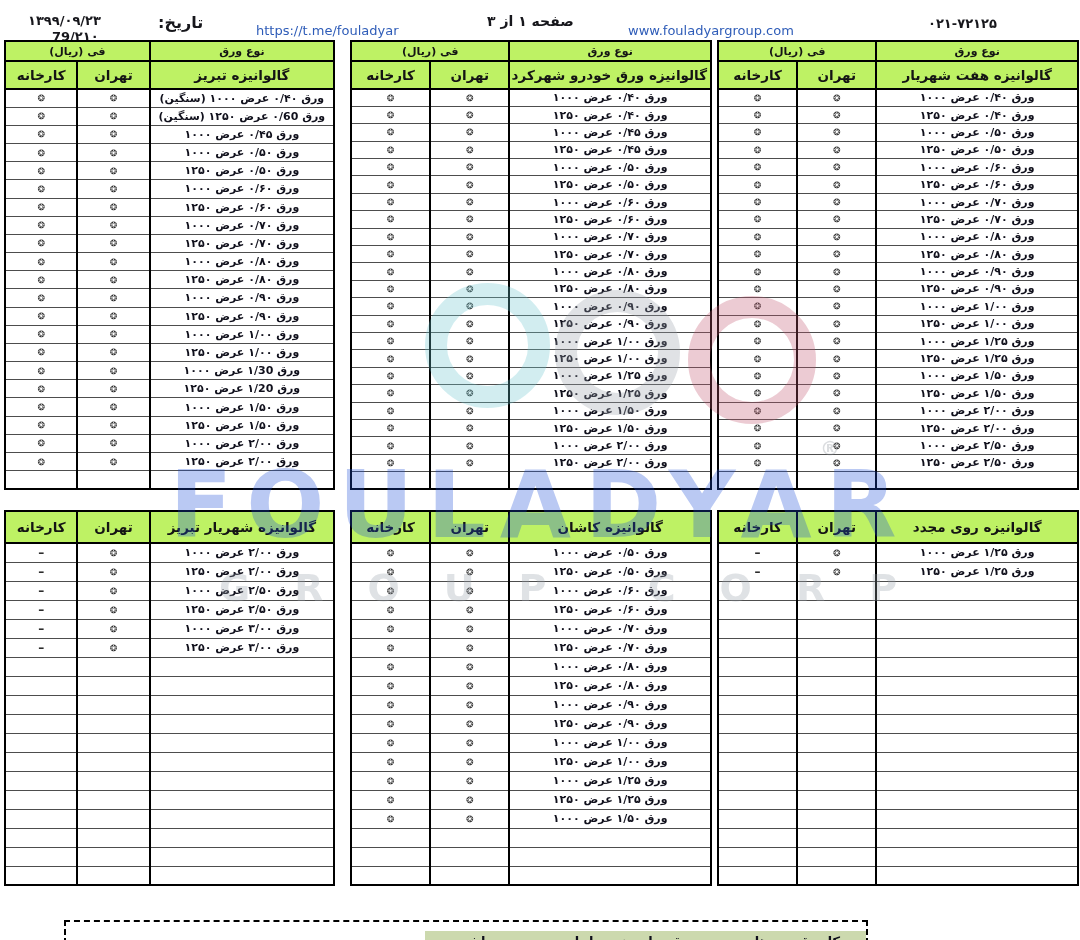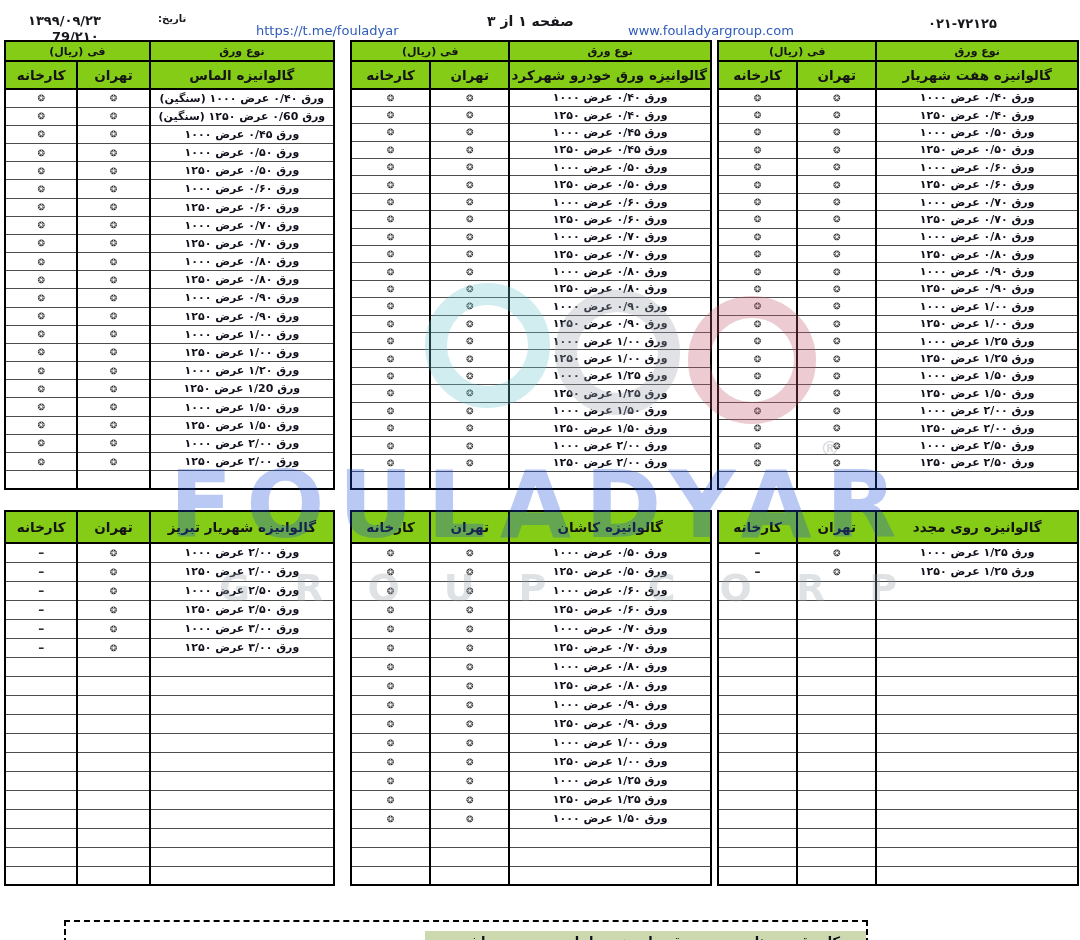--- a/index.html
+++ b/index.html
@@ -14,21 +14,21 @@
   
   .col{position:absolute;top:40px;height:842px;}
   .sec{position:absolute;left:0;right:0;}
   .sec1{top:0;height:450px;}
   .sec2{top:470px;height:372px;}
   table{width:100%;height:100%;border-collapse:collapse;table-layout:fixed;
         border:2.5px solid #000;}
   th,td{border-top:1px solid #4d4d4d;border-bottom:1px solid #4d4d4d;
         border-left:2px solid #000;border-right:2px solid #000;
         text-align:center;vertical-align:middle;padding:0 3px;overflow:hidden;white-space:nowrap;}
-  thead th{background:#84cc16;font-weight:bold;border-bottom:2px solid #000;}
+  thead th{background:#bef264;font-weight:bold;border-bottom:2px solid #000;}
   .h1{height:18px;font-size:11px;}
   .h2{height:26px;font-size:13.5px;}
   .sec2 thead th{height:30px;font-size:13.5px;}
   tbody td{background:transparent;font-weight:bold;font-size:11px;color:#10101c;}
   .sec1 tbody tr{height:17px;}
   .sec2 tbody tr{height:19px;}
   td.sym{font-size:9px;color:#2b2b2b;}
   td.dash{font-size:12px;color:#2b2b2b;}
 
   
@@ -52,21 +52,21 @@
 </head>
 <body>
 
 <div id="page">
 
   <div class="topbar">
     <span class="phone" style="left:928px;top:8px;">۰۲۱-۷۲۱۲۵</span>
     <span class="link" style="left:628px;top:15px;">www.fouladyargroup.com</span>
     <span style="left:487px;top:5px;font-size:14px;">صفحه ۱ از ۳</span>
     <span class="link" style="left:256px;top:15px;">https://t.me/fouladyar</span>
-    <span style="left:158px;top:5px;font-size:10px;">تاریخ:</span>
+    <span style="left:158px;top:5px;font-size:16px;">تاریخ:</span>
     <span style="left:28px;top:5px;">۱۳۹۹/۰۹/۲۳</span>
     <span style="left:52px;top:21px;">79/۲۱۰</span>
   </div>
 
   <div class="col" style="left:717px;width:362px;">
     <div class="sec sec1">
       <table>
         <colgroup>
             <col style="width:56%">
             <col style="width:22%">
@@ -567,21 +567,21 @@
             <col style="width:56%">
             <col style="width:22%">
             <col style="width:22%">
           </colgroup>
         <thead>
           <tr>
             <th class="h1">نوع ورق</th>
             <th class="h1" colspan="2">فی (ریال)</th>
           </tr>
           <tr>
-            <th class="h2">گالوانیزه الماس</th>
+            <th class="h2">گالوانیزه تبریز</th>
             <th class="h2">تهران</th>
             <th class="h2">کارخانه</th>
           </tr>
         </thead>
         <tbody>
             <tr>
               <td class="c-prod">ورق ۰/۴۰ عرض ۱۰۰۰ (سنگین)</td>
               <td class="sym">❂</td>
               <td class="sym">❂</td>
             </tr>
@@ -649,21 +649,21 @@
               <td class="c-prod">ورق ۱/۰۰ عرض ۱۰۰۰</td>
               <td class="sym">❂</td>
               <td class="sym">❂</td>
             </tr>
             <tr>
               <td class="c-prod">ورق ۱/۰۰ عرض ۱۲۵۰</td>
               <td class="sym">❂</td>
               <td class="sym">❂</td>
             </tr>
             <tr>
-              <td class="c-prod">ورق ۱/۲۰ عرض ۱۰۰۰</td>
+              <td class="c-prod">ورق ۱/30 عرض ۱۰۰۰</td>
               <td class="sym">❂</td>
               <td class="sym">❂</td>
             </tr>
             <tr>
               <td class="c-prod">ورق ۱/20 عرض ۱۲۵۰</td>
               <td class="sym">❂</td>
               <td class="sym">❂</td>
             </tr>
             <tr>
               <td class="c-prod">ورق ۱/۵۰ عرض ۱۰۰۰</td>

